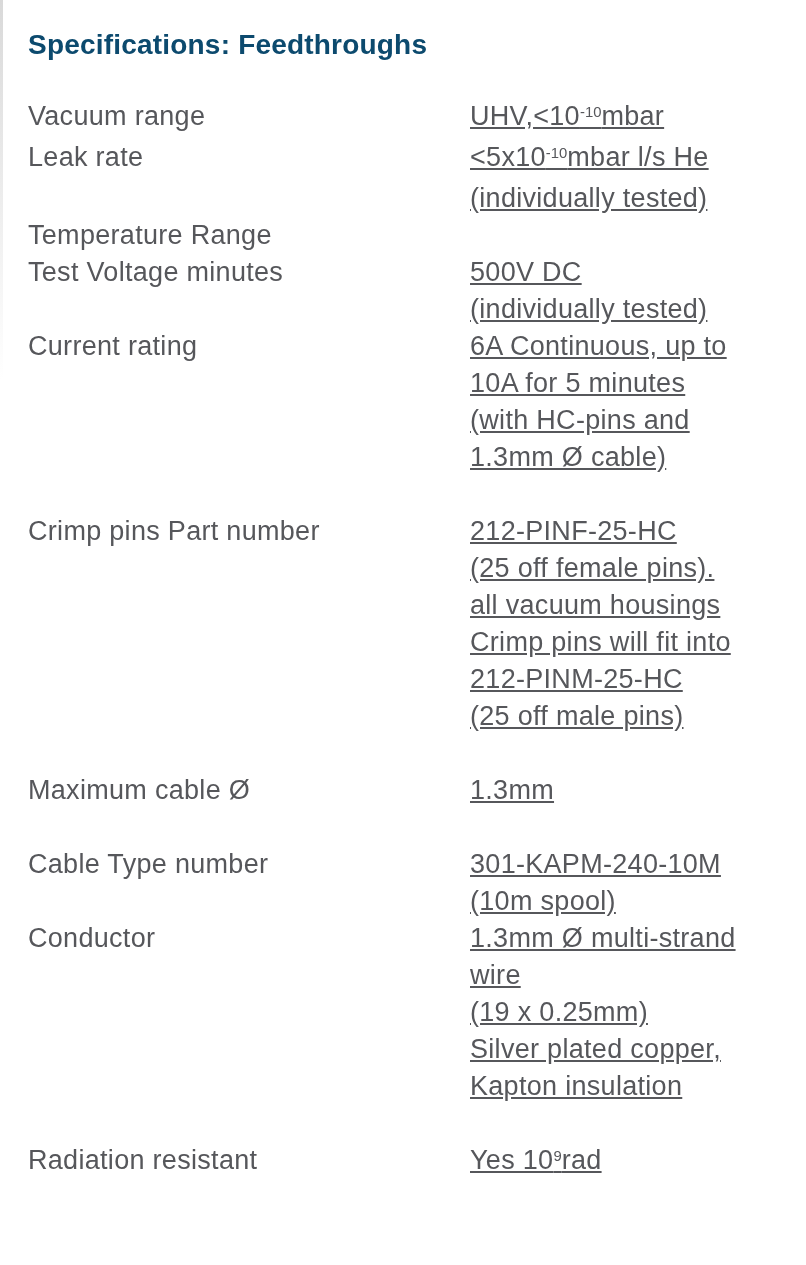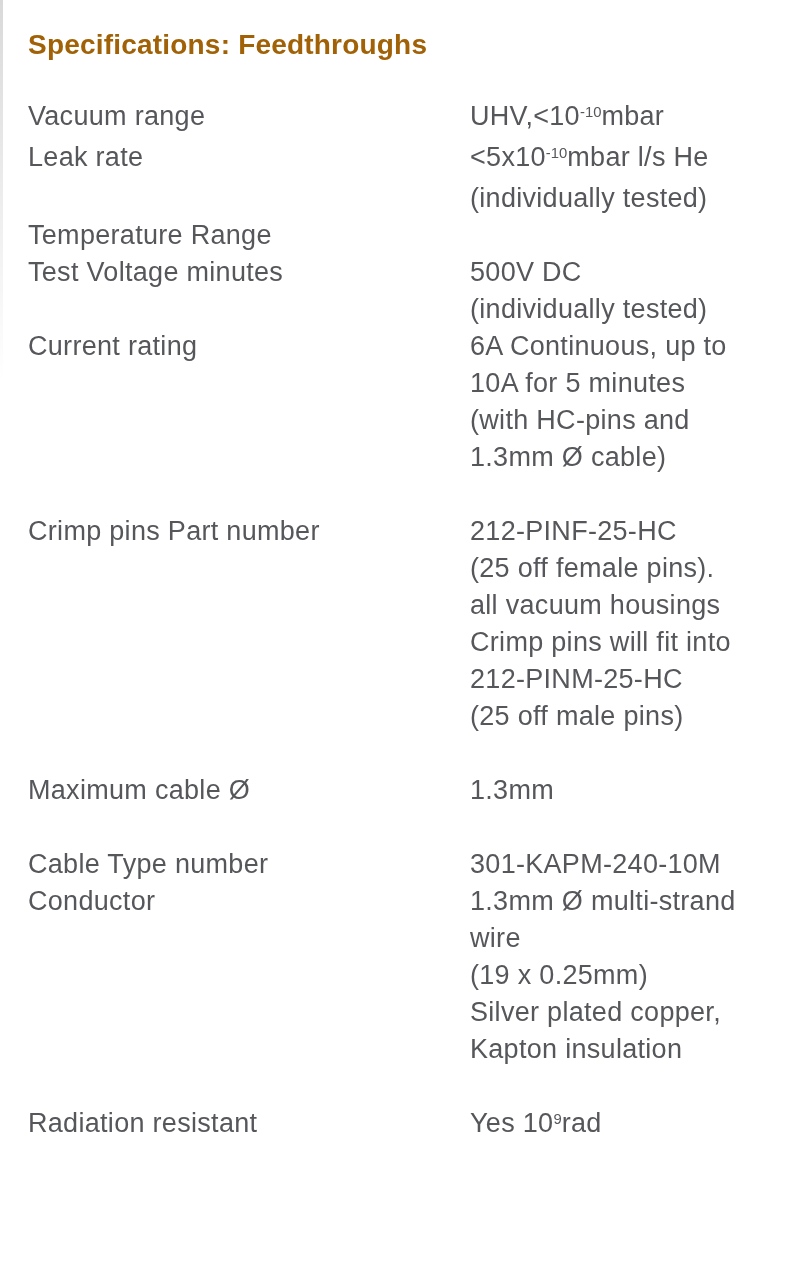--- a/index.html
+++ b/index.html
@@ -44,33 +44,34 @@
   .spec-entry {
     display: flex;
     align-items: flex-start;
   }
   .spec-label {
     width: 442px;
     flex: 0 0 442px;
   }
   .spec-value {
     flex: 1 1 auto;
+    text-decoration: underline;
   }
   .sup {
     font-size: 0.55em;
     position: relative;
     top: -0.55em;
     letter-spacing: 0;
   }
 </style>
 </head>
 <body>
 
 <div class="page" style="color: rgb(86, 87, 91); background: rgb(255, 255, 255);">
-  <h1 class="title" style="color: #a16207;">Specifications: Feedthroughs</h1>
+  <h1 class="title" style="color: #0c4a6e;">Specifications: Feedthroughs</h1>
   <div class="spec-table">
       <div class="spec-group">
         <div class="spec-entry">
     <div class="spec-label">Vacuum range</div>
     <div class="spec-value">
             <div>UHV,&lt;10<span class="sup">-10</span>mbar</div>
           </div>
   </div>
         <div class="spec-entry">
     <div class="spec-label">Leak rate</div>
@@ -118,20 +119,21 @@
     <div class="spec-value">
             <div>1.3mm</div>
           </div>
   </div>
       </div>
       <div class="spec-group">
         <div class="spec-entry">
     <div class="spec-label">Cable Type number</div>
     <div class="spec-value">
             <div>301-KAPM-240-10M</div>
+            <div>(10m spool)</div>
           </div>
   </div>
         <div class="spec-entry">
     <div class="spec-label">Conductor</div>
     <div class="spec-value">
             <div>1.3mm Ø multi-strand</div>
             <div>wire</div>
             <div>(19 x 0.25mm)</div>
             <div>Silver plated copper,</div>
             <div>Kapton insulation</div>

